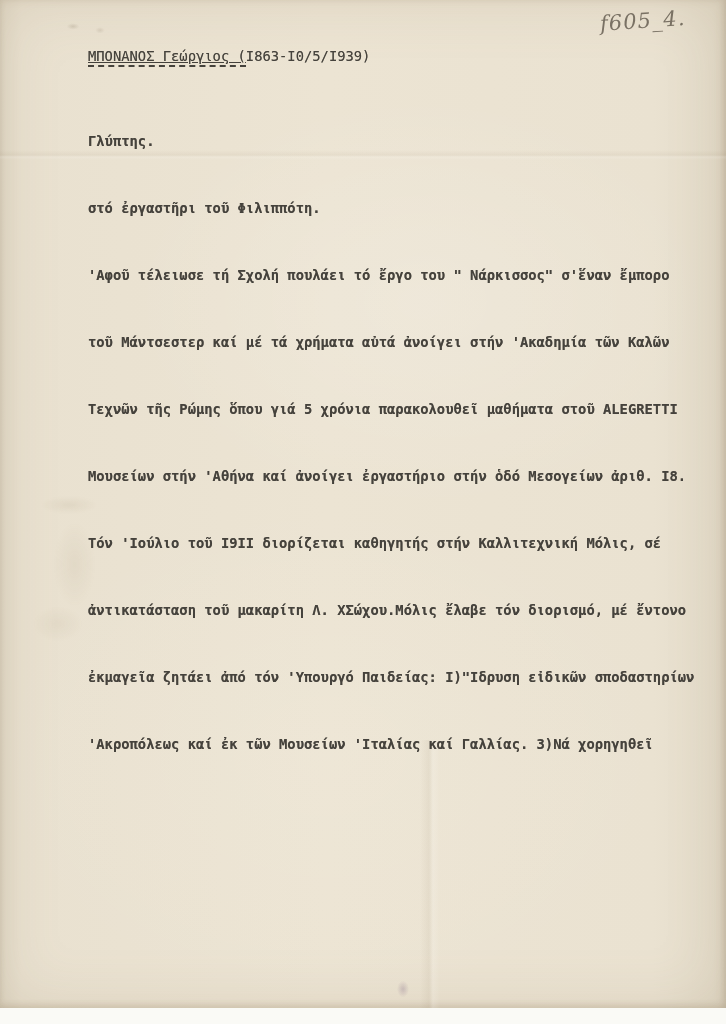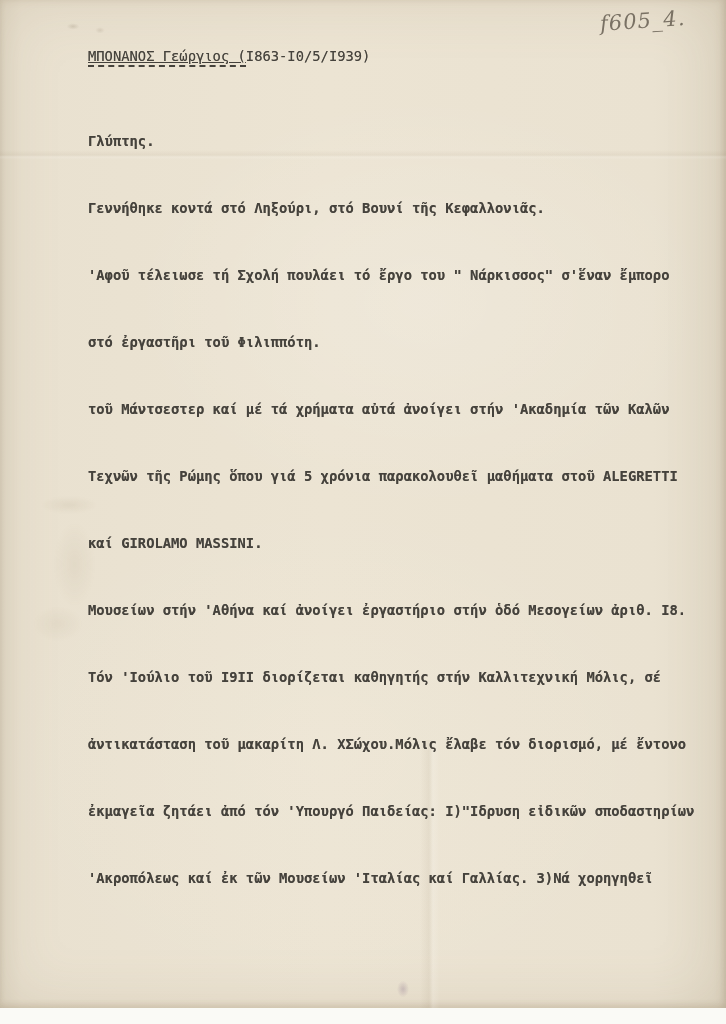--- a/index.html
+++ b/index.html
@@ -103,26 +103,24 @@
     <div id="stain-crease-bottom" class="stain"></div>
     <div id="stain-smudge" class="stain"></div>
     <div id="stain-corner" class="stain"></div>
 
     <div id="annotation">f605_4.</div>
 
     <div id="title-line" class="ink"><span class="u">ΜΠΟΝΑΝΟΣ Γεώργιος (</span><span>I863-I0/5/I939)</span></div>
 
     <div id="body-text" class="ink">
       <div class="tline">Γλύπτης.</div>
-      <div class="tline">Γεννήθηκε κοντά στό Ληξούρι, στό Βουνί τῆς Κεφαλλονιᾶς.</div>
+      <div class="tline">στό ἐργαστῆρι τοῦ Φιλιππότη.</div>
       <div class="tline">'Αφοῦ τέλειωσε τή Σχολή πουλάει τό ἔργο του " Νάρκισσος" σ'ἕναν ἔμπορο</div>
-      <div class="tline">στό ἐργαστῆρι τοῦ Φιλιππότη.</div>
       <div class="tline">τοῦ Μάντσεστερ καί μέ τά χρήματα αὐτά ἀνοίγει στήν 'Ακαδημία τῶν Καλῶν</div>
       <div class="tline">Τεχνῶν τῆς Ρώμης ὅπου γιά 5 χρόνια παρακολουθεῖ μαθήματα στοῦ ALEGRETTI</div>
-      <div class="tline">καί GIROLAMO MASSINI.</div>
       <div class="tline">Μουσείων στήν 'Αθήνα καί ἀνοίγει ἐργαστήριο στήν ὁδό Μεσογείων ἀριθ. I8.</div>
       <div class="tline">Τόν 'Ιούλιο τοῦ I9II διορίζεται καθηγητής στήν Καλλιτεχνική Μόλις, σέ</div>
       <div class="tline">ἀντικατάσταση τοῦ μακαρίτη Λ. ΧΣώχου.Μόλις ἔλαβε τόν διορισμό, μέ ἔντονο</div>
       <div class="tline">ἐκμαγεῖα ζητάει ἀπό τόν 'Υπουργό Παιδείας: I)"Ιδρυση εἰδικῶν σποδαστηρίων</div>
       <div class="tline">'Ακροπόλεως καί ἐκ τῶν Μουσείων 'Ιταλίας καί Γαλλίας. 3)Νά χορηγηθεῖ</div>
       
       
       
       
       

